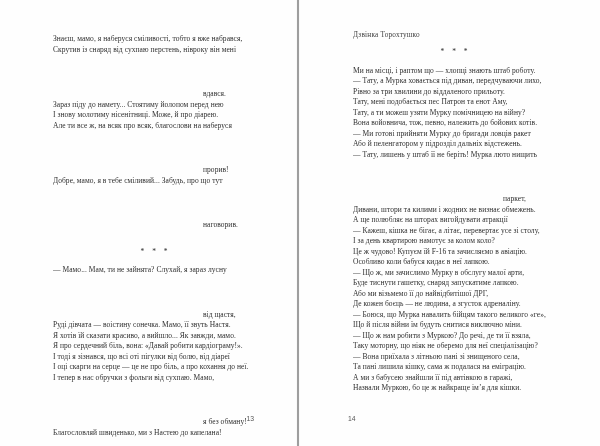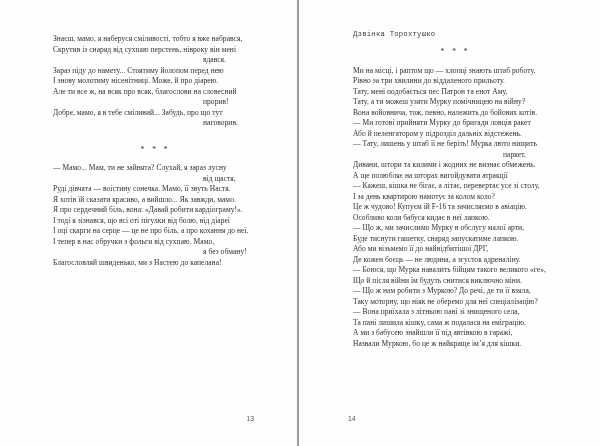--- a/index.html
+++ b/index.html
@@ -29,21 +29,21 @@
     top: 0;
     height: 344px;
   }
   .page-left  { left: 0;   width: 297px; }
   .page-right { left: 300px; width: 300px; }
 
   .running-header {
     position: absolute;
     left: 53px;
     top: 30px;
-    font-family: Liberation Mono, monospace;
+    font-family: Liberation Serif, serif;
     font-size: 7.3px;
     line-height: 9px;
     color: #3d3d3d;
     letter-spacing: 0.2px;
     white-space: nowrap;
   }
   .poem {
     position: absolute;
     left: 53px;
     width: 215px;
@@ -53,20 +53,21 @@
 
   .line {
     font-size: 7.5px;
     line-height: 10.5px;
     color: #2e2e2e;
     white-space: nowrap;
     letter-spacing: 0.05px;
   }
   .line.indent {
     padding-left: 150px;
+    margin-top: 34px;
   }
   .separator {
     width: 205px;
     text-align: center;
     font-size: 7.5px;
     line-height: 10.5px;
     color: #2e2e2e;
     letter-spacing: 3px;
   }
   .poem-left .separator {
@@ -91,21 +92,21 @@
 
 <div class="spread">
 
   <div class="page page-left">
     <div class="poem poem-left">
         <div class="line">Знаєш, мамо, я наберуся сміливості, тобто я вже набрався,</div>
         <div class="line">Скрутив із снаряд від сухпаю перстень, нівроку він мені</div>
         <div class="line indent">вдався.</div>
         <div class="line">Зараз піду до намету... Стоятиму йолопом перед нею</div>
         <div class="line">І знову молотиму нісенітниці. Може, й про діарею.</div>
-        <div class="line">Але ти все ж, на всяк про всяк, благослови на словесний</div>
+        <div class="line">Але ти все ж, на всяк про всяк, благослови на наберуся</div>
         <div class="line indent">прорив!</div>
         <div class="line">Добре, мамо, я в тебе сміливий... Забудь, про що тут</div>
         <div class="line indent">наговорив.</div>
         <div class="separator">* * *</div>
         <div class="line">— Мамо... Мам, ти не зайнята? Слухай, я зараз лусну</div>
         <div class="line indent">від щастя,</div>
         <div class="line">Руді дівчата — воістину сонечка. Мамо, її звуть Настя.</div>
         <div class="line">Я хотів їй сказати красиво, а вийшло... Як завжди, мамо.</div>
         <div class="line">Я про сердечний біль, вона: «Давай робити кардіограму!».</div>
         <div class="line">І тоді я зізнався, що всі оті пігулки від болю, від діареї</div>
@@ -117,20 +118,21 @@
     <div class="page-number pn-left-page">13</div>
   </div>
 
   <div class="divider"></div>
 
   <div class="page page-right">
     <div class="running-header">Дзвінка Торохтушко</div>
     <div class="poem poem-right">
         <div class="separator">* * *</div>
         <div class="line">Ми на місці, і раптом що — хлопці знають штаб роботу.</div>
+        <div class="line">— Тату, а Мурка ховається під диван, передчуваючи лихо,</div>
         <div class="line">Рівно за три хвилини до віддаленого прильоту.</div>
         <div class="line">Тату, мені подобається пес Патрон та енот Аму,</div>
         <div class="line">Тату, а ти можеш узяти Мурку помічницею на війну?</div>
         <div class="line">Вона войовнича, тож, певно, належить до бойових котів.</div>
         <div class="line">— Ми готові прийняти Мурку до бригади ловців ракет</div>
         <div class="line">Або й пеленгатором у підрозділ дальніх відстежень.</div>
         <div class="line">— Тату, лишень у штаб її не беріть! Мурка люто нищить</div>
         <div class="line indent">паркет,</div>
         <div class="line">Дивани, штори та килими і жодних не визнає обмежень.</div>
         <div class="line">А ще полюбляє на шторах вигойдувати атракції</div>

